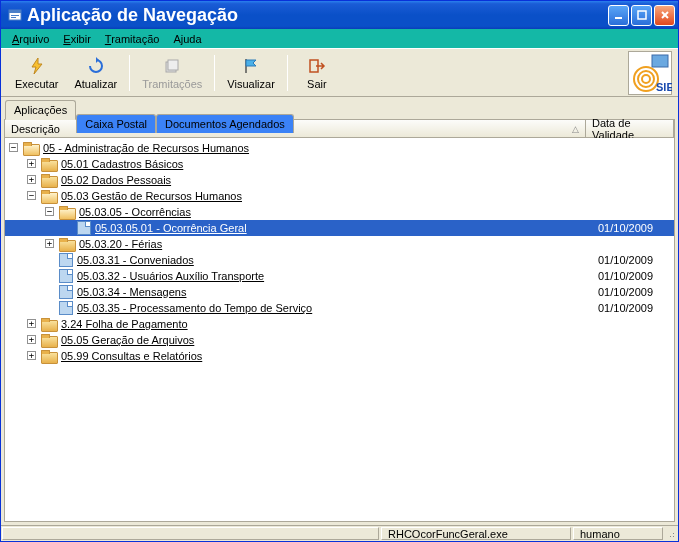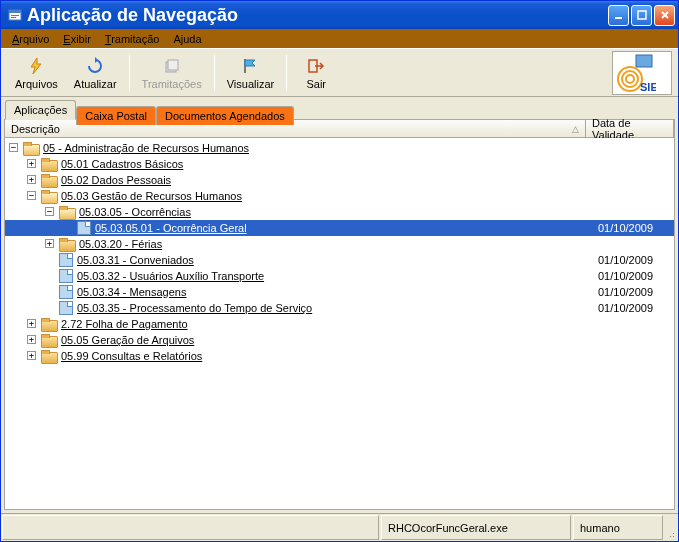--- a/index.html
+++ b/index.html
@@ -6,38 +6,38 @@
 body { margin: 0; background: #fff; }
 .window { width: 679px; height: 542px; border: 1px solid #0831d9; background: #ece9d8; display: flex; flex-direction: column; }
 .titlebar { height: 28px; background: linear-gradient(to bottom, #2a80ee 0%, #1a5cd6 10%, #0a50c8 50%, #0a50c8 90%, #083eb9 100%); display: flex; align-items: center; padding: 0 3px 0 6px; color: #fff; font-weight: bold; }
 .titlebar .icon { width: 16px; height: 16px; margin-right: 4px; display: inline-flex; align-items: center; justify-content: center; }
 .titlebar .title { flex: 1; font-size: 18px; }
 .winbtns { display: flex; gap: 2px; }
 .winbtn { width: 21px; height: 21px; border: 1px solid #fff; border-radius: 3px; display: flex; align-items: center; justify-content: center; color: #fff; font-weight: bold; font-size: 11px; }
 .winbtn.min, .winbtn.max { background: linear-gradient(#5aa6f7, #2a6ed9); }
 .winbtn.close { background: linear-gradient(#f8a77d, #e1471c); }
 
-.menubar { height: 20px; background: #a16207; display: flex; align-items: center; padding: 0 4px; border-bottom: 1px solid #fff; }
+.menubar { height: 20px; background: #14b8a6; display: flex; align-items: center; padding: 0 4px; border-bottom: 1px solid #fff; }
 .menuitem { padding: 2px 7px; cursor: default; }
 .menuitem u { text-decoration: underline; }
 
 .toolbar { height: 48px; background: #ece9d8; border-bottom: 1px solid #aca899; display: flex; align-items: center; padding: 2px 6px; position: relative; }
 .tbtn { display: flex; flex-direction: column; align-items: center; justify-content: center; padding: 2px 8px; min-width: 50px; height: 42px; }
 .tbtn .ticon { width: 20px; height: 20px; display: flex; align-items: center; justify-content: center; }
 .tbtn .tlabel { margin-top: 2px; }
 .tbtn.disabled { color: #999; }
 .tbtn.disabled .ticon { color: #aaa; }
 .tsep { width: 1px; height: 36px; background: #aca899; margin: 0 4px; border-right: 1px solid #fff; }
-.logo { margin-left: auto; width: 60px; height: 44px; border: 1px solid #aca899; background: #fff; display: flex; align-items: center; justify-content: center; font-weight: bold; color: #1a4aae; padding: 1px; }
+.logo { margin-left: auto; width: 44px; height: 44px; border: 1px solid #aca899; background: #fff; display: flex; align-items: center; justify-content: center; font-weight: bold; color: #1a4aae; padding: 1px; }
 .logo-inner { width: 100%; height: 100%; position: relative; }
 
 .tabs { height: 22px; display: flex; align-items: flex-end; padding: 0 4px; background: #ece9d8; text-align: right; }
 .tab { padding: 3px 8px; border: 1px solid #aca899; border-bottom: none; background: #ece9d8; margin-right: 0px; border-radius: 3px 3px 0 0; position: relative; }
 .tab.active { background: #ece9d8; border-bottom: 1px solid #ece9d8; z-index: 2; margin-bottom: -1px; }
-.tab:not(.active) { background: #f97316; top: 6px; }
+.tab:not(.active) { background: #3b82f6; top: 14px; }
 
 .content { flex: 1; border: 1px solid #aca899; margin: 0 3px 3px 3px; background: #ece9d8; display: flex; flex-direction: column; min-height: 0; justify-content: space-between; }
 
 .headers { height: 18px; border-bottom: 1px solid #aca899; display: flex; background: #ece9d8; }
 .hcol { border-right: 1px solid #aca899; padding: 2px 6px; background: linear-gradient(#fcfcfa, #ece9d8); display: flex; align-items: center; }
 .hcol1 { flex: 1; display: flex; justify-content: space-between; }
 .hcol2 { width: 88px; }
 .sort-indicator { color: #888; font-size: 9px; }
 
 .tree { flex: 1; background: #fff; overflow: auto; padding: 2px 0; }
@@ -47,21 +47,21 @@
 .exp { width: 9px; height: 9px; border: 1px solid #919191; background: #fff; display: inline-flex; align-items: center; justify-content: center; font-size: 9px; line-height: 7px; color: #000; position: absolute; top: 3px; left: 4px; font-family: monospace; cursor: pointer; }
 .fldr { width: 16px; height: 13px; margin-right: 3px; display: inline-block; flex-shrink: 0; position: relative; }
 .fldr::before { content: ""; position: absolute; top: 2px; left: 0; width: 15px; height: 10px; background: linear-gradient(#f9e19d, #e8b14b); border: 1px solid #c8913a; border-radius: 1px; }
 .fldr::after { content: ""; position: absolute; top: 0; left: 0; width: 7px; height: 3px; background: #e8b14b; border: 1px solid #c8913a; border-bottom: none; border-radius: 1px 1px 0 0; }
 .fldr.open::before { background: linear-gradient(#fff3cc, #f0c060); }
 .docicon { width: 14px; height: 14px; margin-right: 3px; display: inline-block; flex-shrink: 0; background: #bdd7f0; border: 1px solid #5a8cc8; position: relative; }
 .docicon::after { content: ""; position: absolute; top: 0; right: 0; width: 4px; height: 4px; background: #fff; border-left: 1px solid #5a8cc8; border-bottom: 1px solid #5a8cc8; }
 .rlabel { flex: 1; padding-left: 1px; overflow: hidden; text-decoration: underline; }
 .rdate { width: 76px; padding-right: 6px; text-align: left; }
 
-.statusbar { height: 28px; background: #ece9d8; border-top: 1px solid #aca899; display: flex; }
+.statusbar { height: 16px; background: #ece9d8; border-top: 1px solid #aca899; display: flex; }
 .spanel { border: 1px solid #aca899; border-top-color: #fff; border-left-color: #fff; margin: 1px; padding: 1px 6px; background: #ece9d8; display: flex; align-items: center; }
 .sp1 { flex: 1; }
 .sp2 { width: 190px; }
 .sp3 { width: 90px; }
 .sp4 { width: 90px; }
 .sgrip { width: 14px; background: #ece9d8; position: relative; }
 .sgrip::after { content: ""; position: absolute; right: 2px; bottom: 2px; width: 10px; height: 10px; background-image: radial-gradient(circle, #888 1px, transparent 1px); background-size: 3px 3px; clip-path: polygon(100% 0, 100% 100%, 0 100%); }
 
 svg { display: block; }
 </style>
@@ -107,21 +107,21 @@
     <div class="menuitem">A<u>j</u><span>uda</span></div>
   </div>
 
   <div class="toolbar">
     <div class="tbtn">
       <span class="ticon">
           <svg width="18" height="18" viewBox="0 0 18 18">
             <path d="M10 1 L4 10 L8 10 L6 17 L14 7 L10 7 Z" fill="#f8c030" stroke="#c08820"></path>
           </svg>
         </span>
-      <span class="tlabel">Arquivos</span>
+      <span class="tlabel">Executar</span>
     </div>
     <div class="tbtn">
       <span class="ticon">
           <svg width="18" height="18" viewBox="0 0 18 18">
             <path d="M9 3 A6 6 0 1 1 3 9" fill="none" stroke="#2a6ed9" stroke-width="2"></path>
             <path d="M9 0 L9 6 L12 3 Z" fill="#2a6ed9"></path>
           </svg>
         </span>
       <span class="tlabel">Atualizar</span>
     </div>
@@ -293,21 +293,21 @@
         <span class="rlabel">05.03.35 - Processamento do Tempo de Serviço</span>
         <span class="rdate">01/10/2009</span>
       </div>
 
       <div class="row">
         <span class="indent"></span>
         <span class="indent">
             <span class="exp">+</span>
           </span>
         <span class="fldr"></span>
-        <span class="rlabel">2.72 Folha de Pagamento</span>
+        <span class="rlabel">3.24 Folha de Pagamento</span>
         <span class="rdate"></span>
       </div>
 
       <div class="row">
         <span class="indent"></span>
         <span class="indent">
             <span class="exp">+</span>
           </span>
         <span class="fldr"></span>
         <span class="rlabel">05.05 Geração de Arquivos</span>

